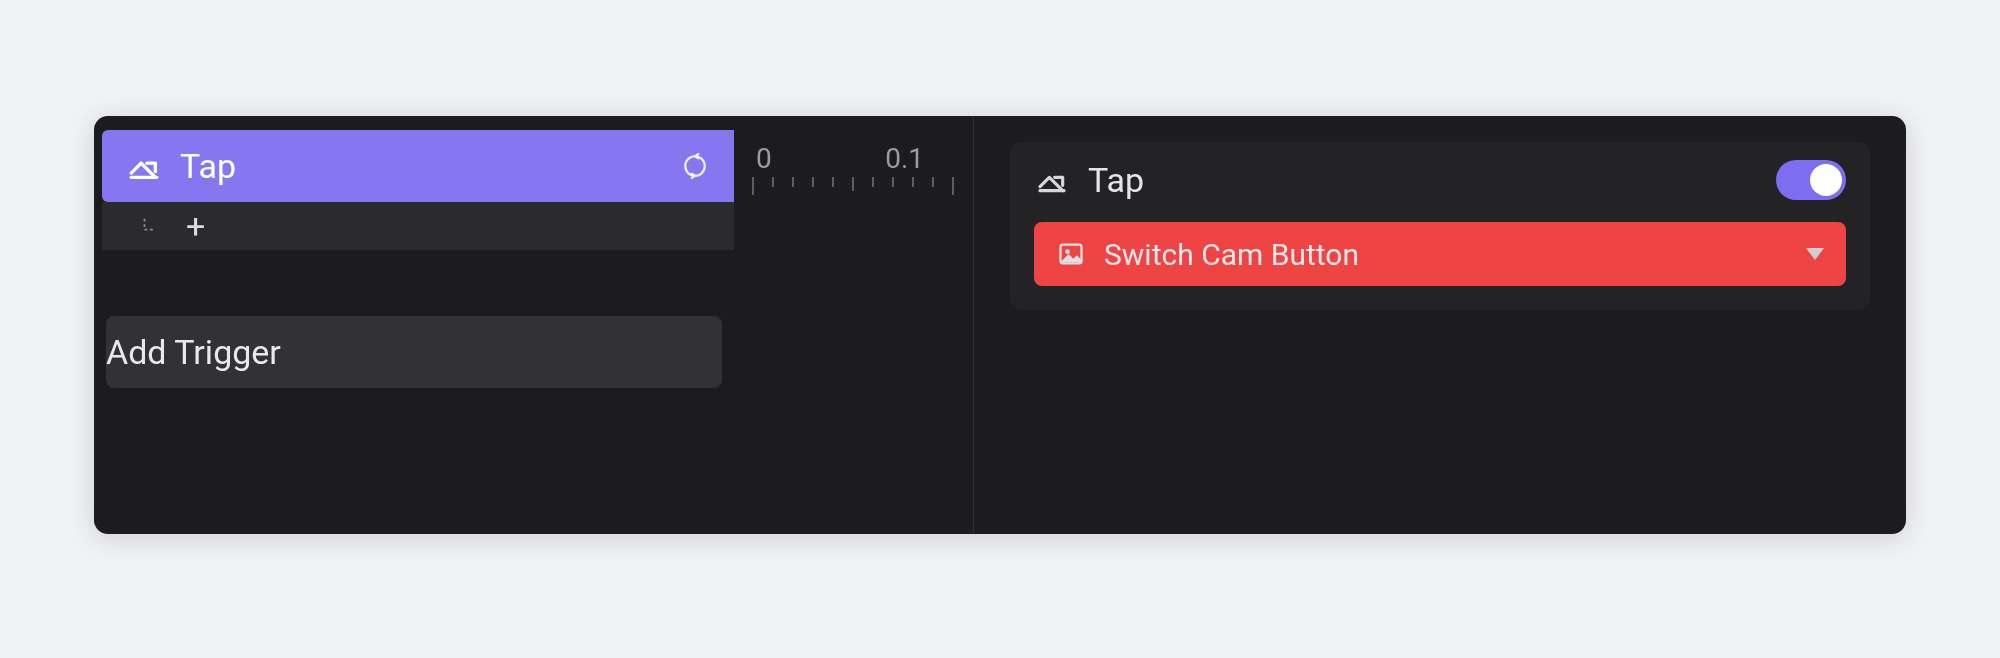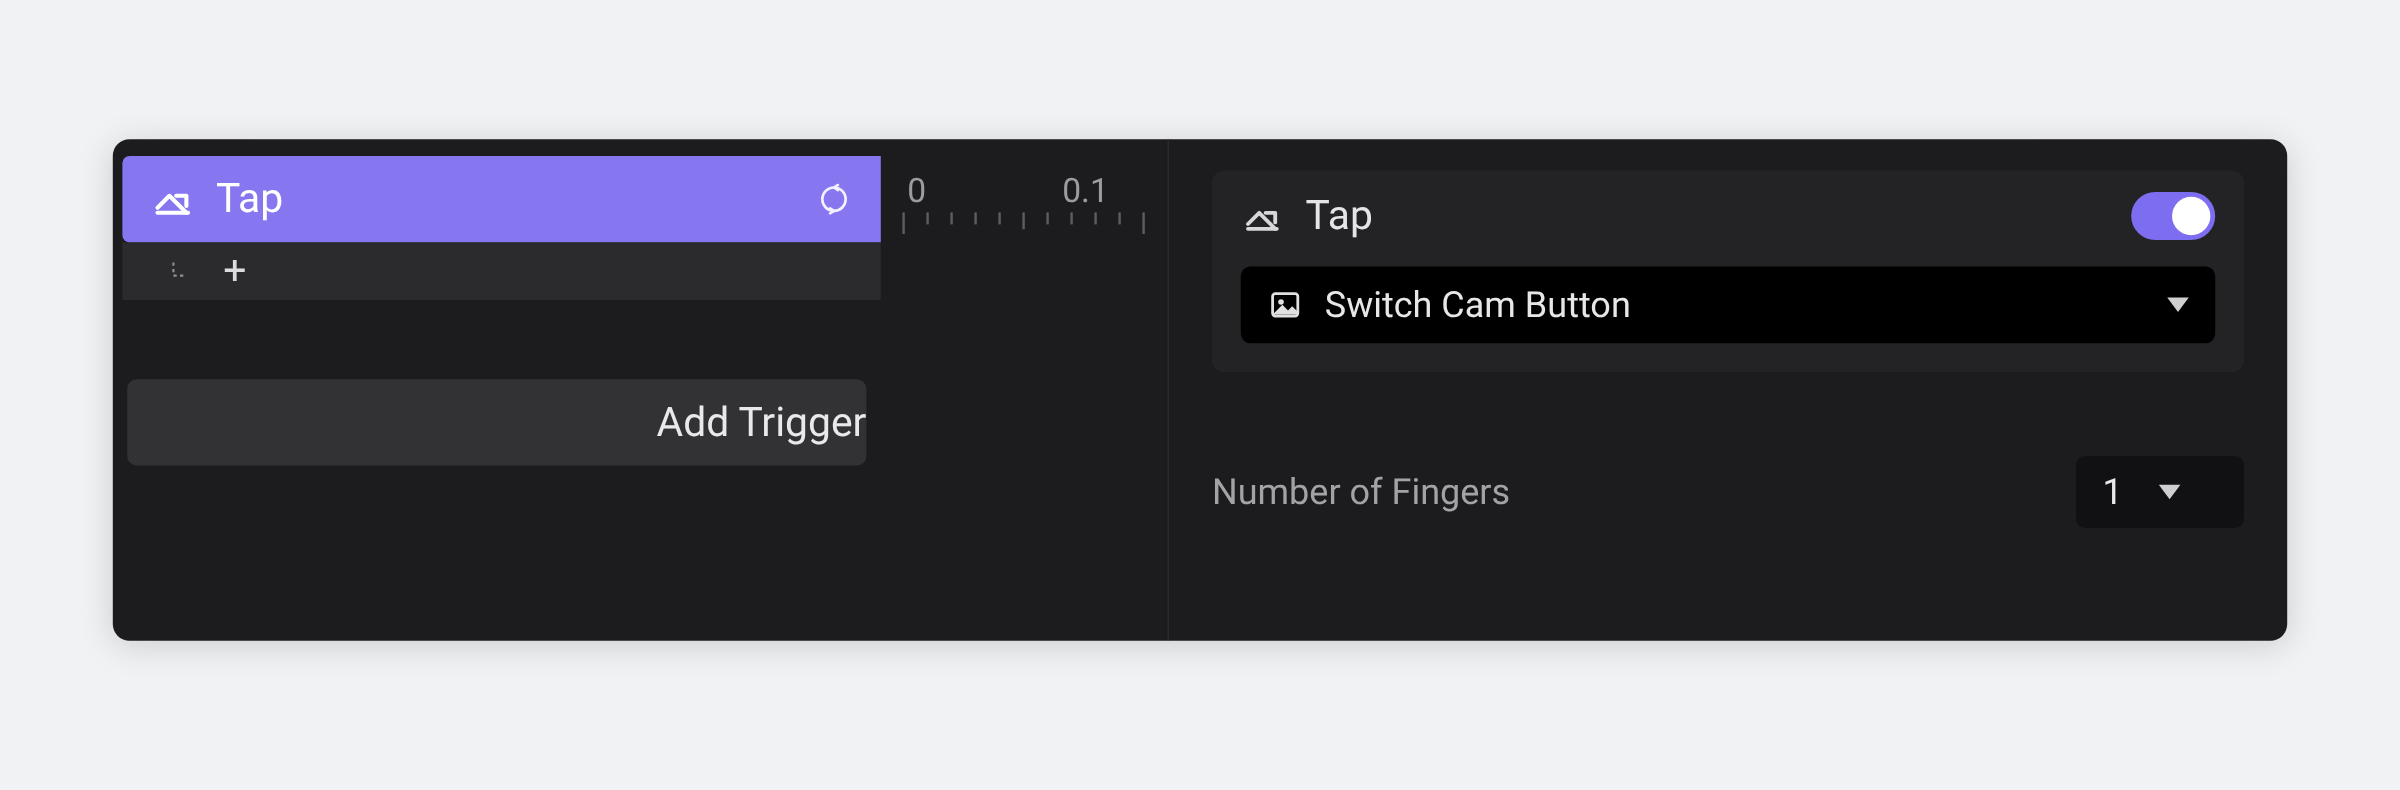--- a/index.html
+++ b/index.html
@@ -65,21 +65,21 @@
   .child-icon { width:28px; height:28px; display:flex; align-items:center; justify-content:center; color:#8e8e90;}
   .add-trigger-btn {
     margin: 66px 12px 0 12px;
     height: 72px;
     background: #323234;
     border-radius: 8px;
     color: #e9e9eb;
     font-size: 34px;
     display: flex;
     align-items: center;
-    justify-content: flex-end;
+    justify-content: flex-start;
     cursor: pointer;
   }
   
   .col-mid {
     flex: 0 0 240px;
     border-right: 1px solid #2e2e30;
     padding-top: 26px;
   }
   .ruler-labels {
     display: flex;
@@ -122,21 +122,21 @@
   .inspect-header .spacer { flex:1; }
   .toggle {
     width: 70px; height: 40px; border-radius: 20px;
     background:#7d6df0; position:relative;
   }
   .toggle .knob {
     position:absolute; top:4px; right:4px;
     width:32px; height:32px; border-radius:50%; background:#fff;
   }
   .target-select {
-    background:#000000;
+    background:#ef4444;
     border-radius:8px;
     height:64px;
     display:flex;
     align-items:center;
     padding:0 22px;
     gap:18px;
     color:#e7e7e9;
     font-size:30px;
   }
   .target-select .spacer { flex:1; }
@@ -244,23 +244,15 @@
             <circle cx="9" cy="10" r="2"></circle>
             <path d="M4 18 L10 12 L14 16 L17 13 L21 17 V19 H4 Z"></path>
           </svg>
         </span>
         <span>Switch Cam Button</span>
         <span class="spacer"></span>
         <span class="chevron"></span>
       </div>
     </div>
 
-    <div class="prop-row">
-      <span>Number of Fingers</span>
-      <span class="spacer"></span>
-      <div class="num-select">
-        <span>1</span>
-        <span class="chevron"></span>
-      </div>
-    </div>
   </div>
 
 </div>
 
 </body></html>

